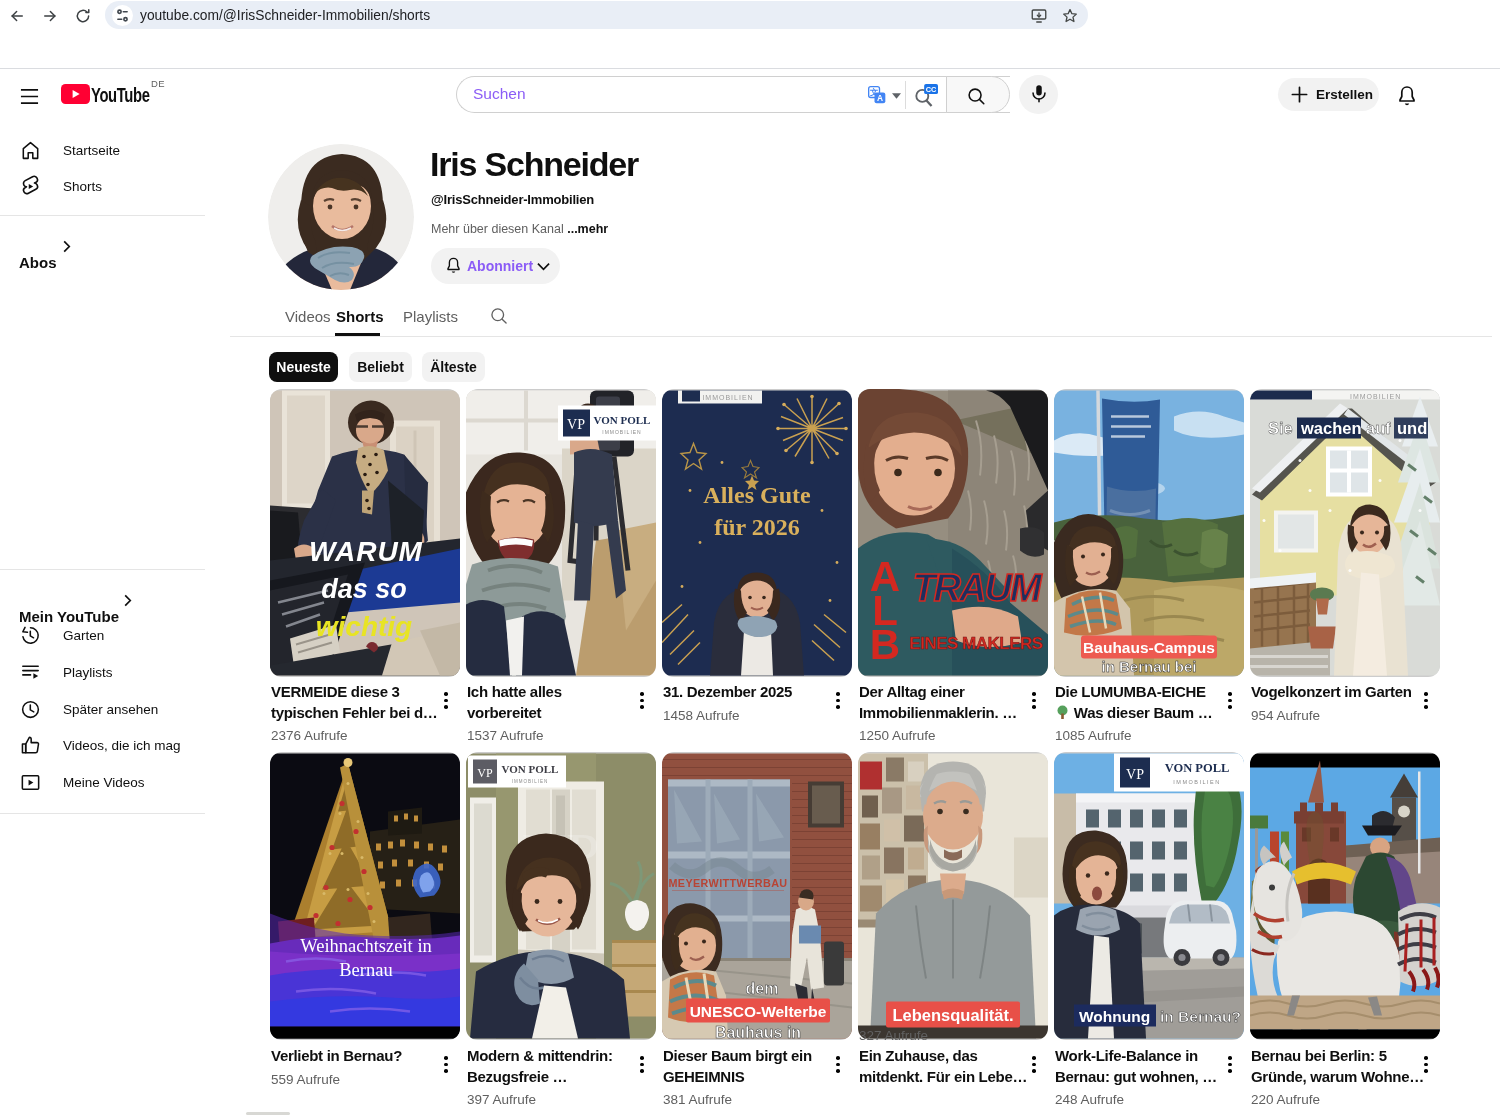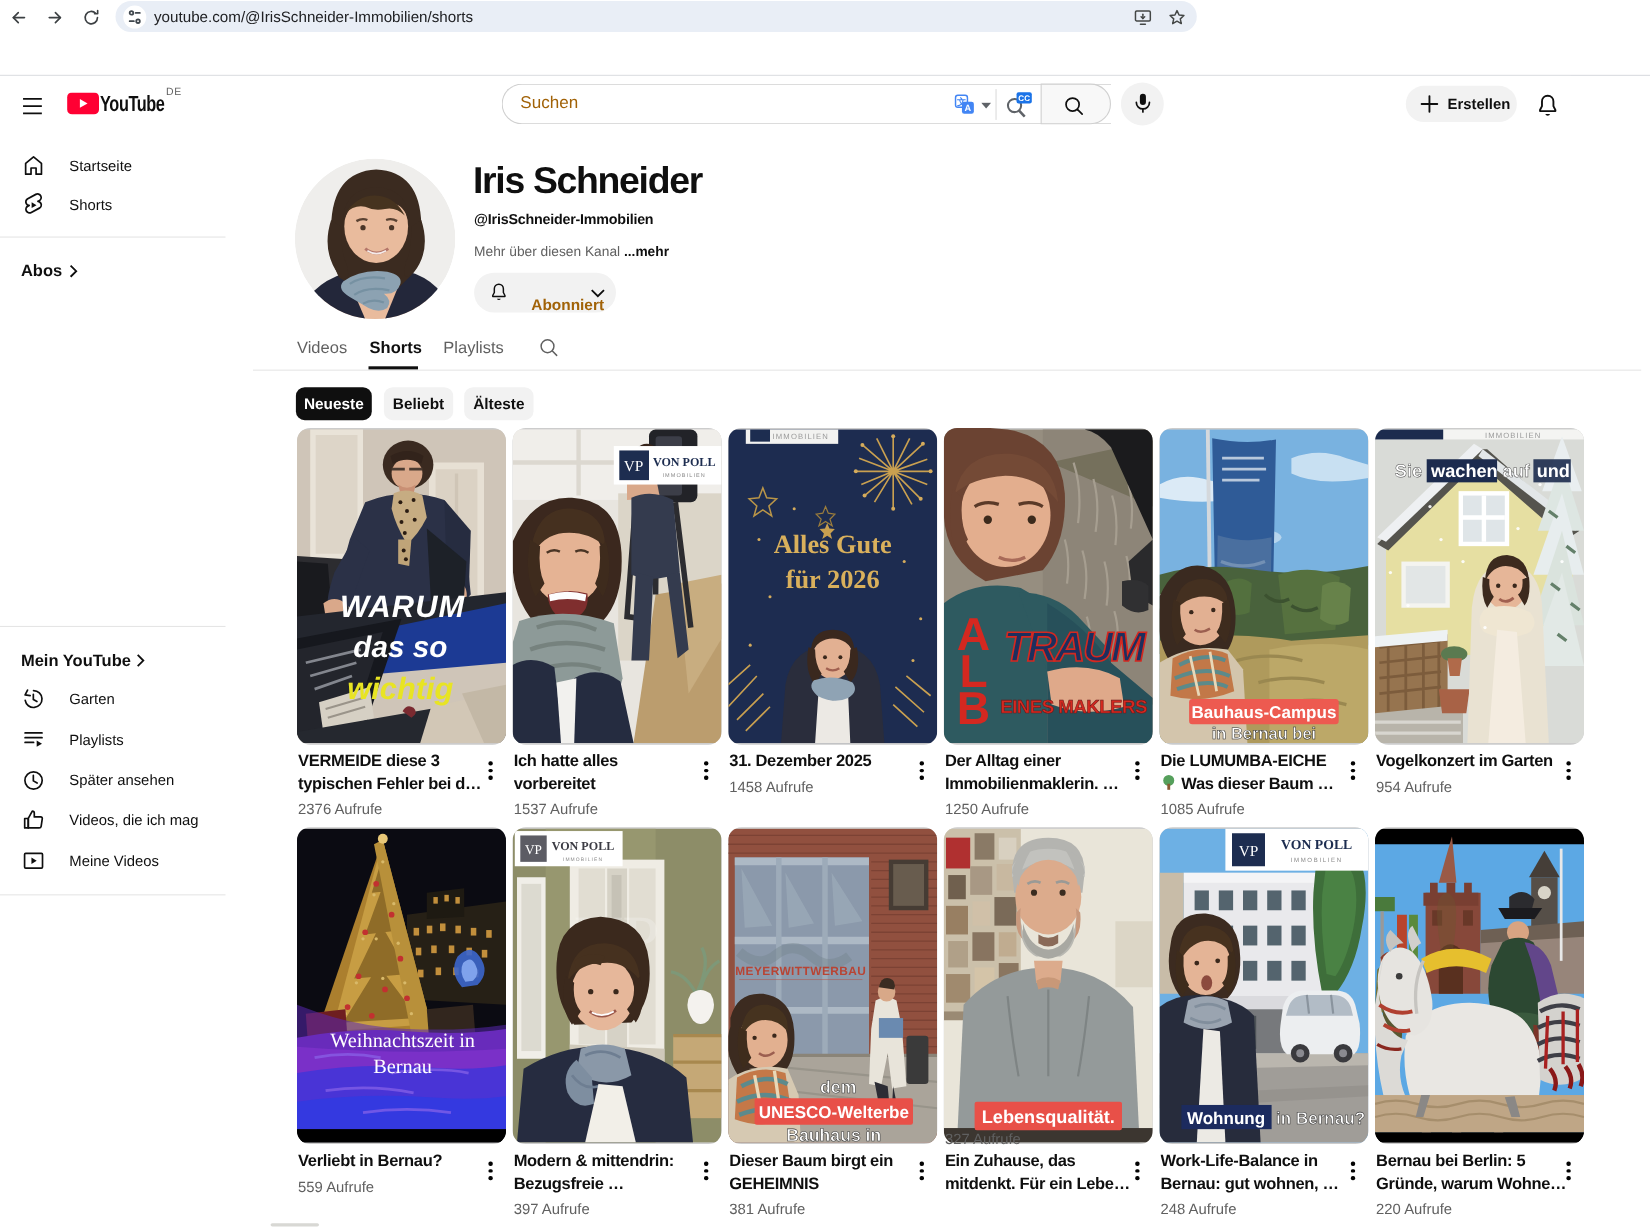--- a/index.html
+++ b/index.html
@@ -11,38 +11,38 @@
   .navic { position:absolute; top:7px; width:18px; height:18px; color:#3c4043; }
   #urlbar { position:absolute; left:105px; top:1px; width:983px; height:28px; background:#e9eef6; border-radius:14px; }
   #urltxt { position:absolute; left:35px; top:7px; font-size:13.8px; color:#202124; letter-spacing:0;}
   
   #masthead { position:absolute; left:0; top:69px; width:1428px; height:56px; background:#fff;padding-left:47px; }
   #ytlogo { position:absolute; left:61px; top:15px; }
   #ytword { position:absolute; left:91px; top:15px; font-size:20px; font-weight:bold; letter-spacing:-0.5px; color:#0f0f0f; transform:scaleX(0.74); transform-origin:0 0; }
   #ytde { position:absolute; left:151px; top:9px; font-size:9.5px; color:#606060; letter-spacing:0.5px;}
   #searchbox { position:absolute; left:456px; top:7px; width:554px; height:37px; border:1px solid #d0d0d0; border-radius:19px 0 0 19px; border-right:none; background:#fff; }
   #searchbtn { position:absolute; left:946px; top:7px; width:64px; height:37px; border:1px solid #d0d0d0; border-radius:0 19px 19px 0; background:#f8f8f8; }
-  #suchen { position:absolute; left:473px; top:16px; font-size:15.5px; color:#a16207; }
+  #suchen { position:absolute; left:473px; top:16px; font-size:15.5px; color:#8b5cf6; }
   #micbtn { position:absolute; left:1019px; top:6px; width:39px; height:39px; border-radius:50%; background:#f2f2f2; }
   #erstellen { position:absolute; left:1278px; top:9px; width:101px; height:33px; border-radius:17px; background:#f2f2f2; color:#0f0f0f; }
   #erstellen span { position:absolute; left:38px; top:9px; font-size:13.5px; font-weight:bold;text-align:center; }
   
   .side-item { position:absolute; left:0; width:220px; height:24px; }
   .side-item svg { position:absolute; left:19px; top:0; }
   .side-item .lbl { position:absolute; left:63px; top:4px; font-size:13.5px; color:#0f0f0f; }
-  .side-head { position:absolute; left:19px; font-size:15px; font-weight:bold; color:#0f0f0f; }
+  .side-head { position:absolute; left:19px; font-size:15px; font-weight:bold; color:#0f0f0f;margin-top:16px; }
   .sep { position:absolute; height:1px; background:#e5e5e5; }
   
   #avatar { position:absolute; left:268px; top:144px; width:146px; height:146px; border-radius:50%; overflow:hidden; }
   #chname { position:absolute; left:430px; top:145px; font-size:34px; font-weight:bold; color:#0f0f0f; letter-spacing:-1.2px;}
   #handle { position:absolute; left:431px; top:192px; font-size:13px; font-weight:bold; color:#0f0f0f; letter-spacing:-0.2px;}
   #mehr { position:absolute; left:431px; top:222px; font-size:12.5px; color:#606060;text-align:right; }
   #mehr b { color:#0f0f0f; }
   #subbtn { position:absolute; left:431px; top:248px; width:129px; height:36px; border-radius:18px; background:#f2f2f2; }
-  #subbtn .t { position:absolute; left:52px; top:10px; font-size:14px; font-weight:bold; color:#a16207;margin-top:11px; }
+  #subbtn .t { position:absolute; left:36px; top:10px; font-size:14px; font-weight:bold; color:#8b5cf6; }
   
   .tab { position:absolute; top:308px; font-size:15px; color:#606060; }
   #tab-shorts { font-weight:bold; }
   #tab-shorts { color:#0f0f0f; }
   #tabline { position:absolute; left:335px; top:333px; width:45px; height:3px; background:#0f0f0f; }
   #tabsep { position:absolute; left:230px; top:336px; width:1262px; height:1px; background:#e5e5e5; }
   .chip { position:absolute; top:352px; height:30px; border-radius:8px; background:#f2f2f2; font-size:14px; font-weight:bold; color:#0f0f0f; text-align:center; line-height:30px; }
   .chip.on { background:#0f0f0f; color:#fff; }
   
   .thumb { position:absolute; width:190px; height:288px; border-radius:12px; overflow:hidden; background:#ccc;text-align:right; }
@@ -232,21 +232,21 @@
 <div id="subbtn">
   <svg style="position:absolute;left:13px;top:8px" width="19" height="19" viewBox="0 0 24 24" fill="none" stroke="#0f0f0f" stroke-width="1.7" stroke-linejoin="round">
       <path d="M12 3c-3 0-5.2 2.3-5.2 5.2v4.3L5 16v1h14v-1l-1.8-3.5V8.2C17.2 5.3 15 3 12 3z"></path>
       <path d="M9.8 19.6a2.3 2.3 0 0 0 4.4 0z" fill="#0f0f0f" stroke="none"></path>
     </svg>
   <span class="t">Abonniert</span>
   <svg style="position:absolute;left:106px;top:14px" width="13" height="9" viewBox="0 0 14 9" fill="none" stroke="#0f0f0f" stroke-width="1.8">
       <path d="M1 1.5l6 6 6-6"></path>
     </svg>
 </div>
-<div class="tab" style="left:270px">Videos</div>
+<div class="tab" style="left:285px">Videos</div>
 <div class="tab" id="tab-shorts" style="left:336px">Shorts</div>
 <div class="tab" style="left:403px">Playlists</div>
 <svg style="position:absolute;left:489px;top:306px" width="20" height="20" viewBox="0 0 24 24" fill="none" stroke="#606060" stroke-width="1.6" stroke-linecap="round">
     <circle cx="10.5" cy="10.5" r="7"></circle>
     <path d="M15.8 15.8l4.7 4.7"></path>
   </svg>
 <div id="tabline"></div>
 <div id="tabsep"></div>
 <div class="chip on" style="left:269px;width:69px">Neueste</div>
 <div class="chip" style="left:349px;width:63px">Beliebt</div>

